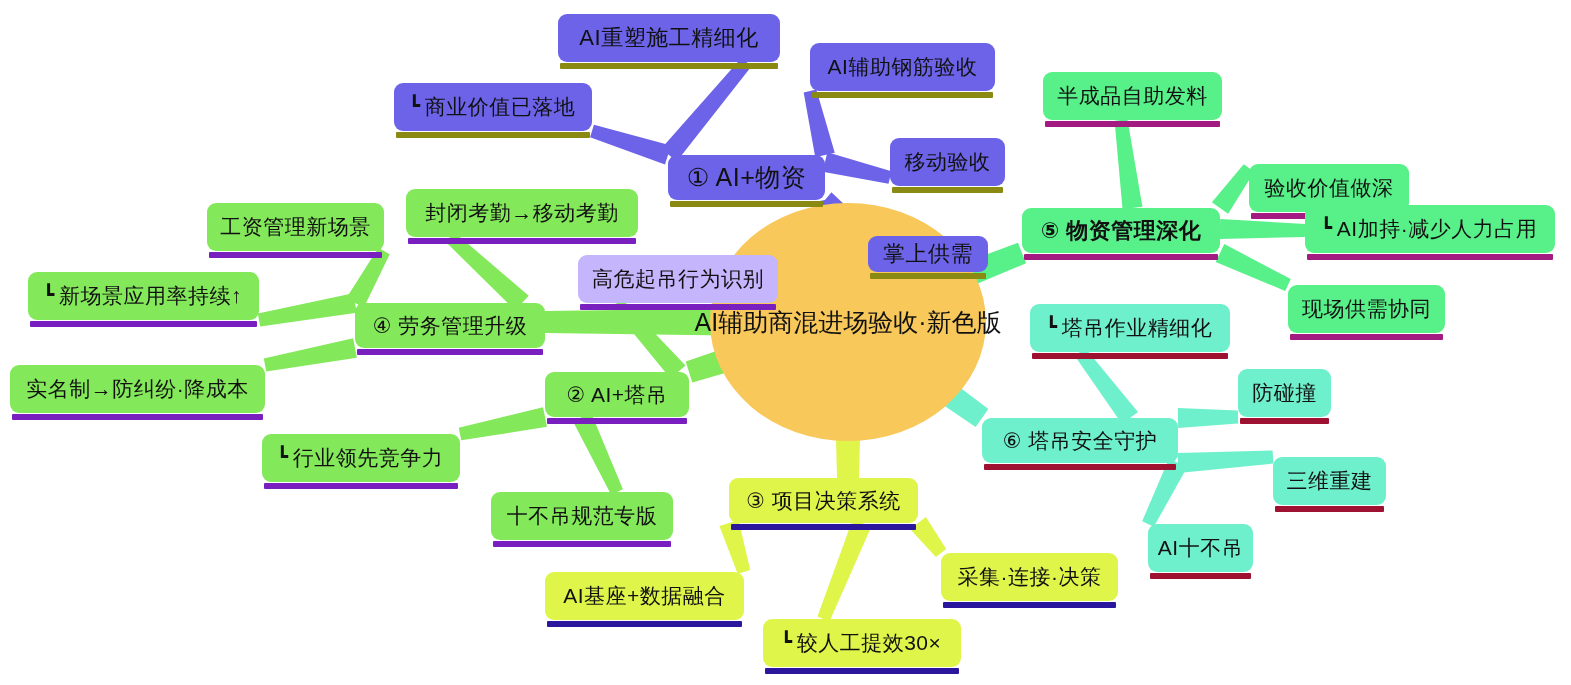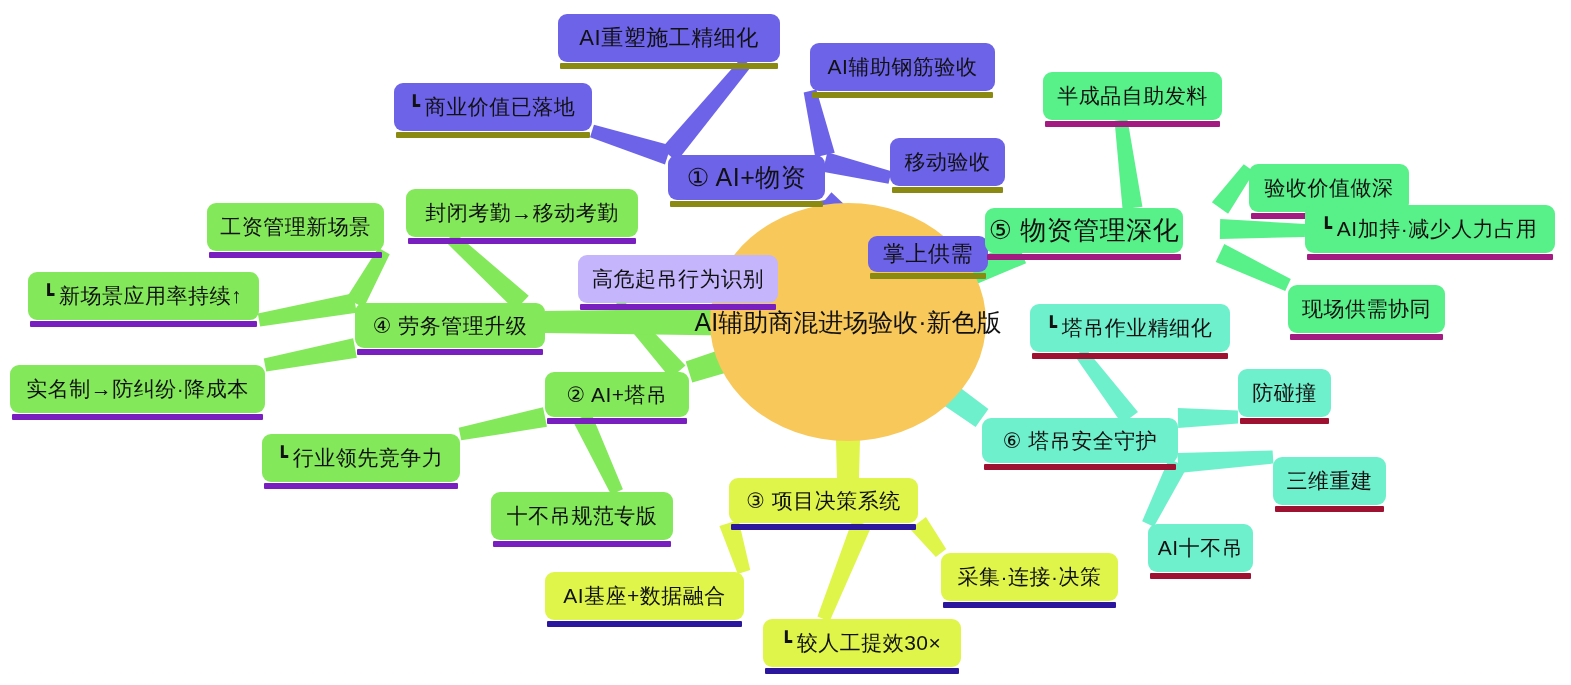--- a/index.html
+++ b/index.html
@@ -186,21 +186,21 @@
       </div>
       <div class="node has-mark" style="left: 28px; top: 272px; width: 231px; height: 48px; background: rgb(131, 232, 90); font-size: 21px;">
         <span class="lmark">┗</span>
         <span class="label">新场景应用率持续↑</span>
         <span class="underline" style="background: rgb(122, 31, 191);"></span>
       </div>
       <div class="node" style="left: 10px; top: 365px; width: 255px; height: 48px; background: rgb(131, 232, 90); font-size: 21px;">
         <span class="label">实名制→防纠纷·降成本</span>
         <span class="underline" style="background: rgb(122, 31, 191);"></span>
       </div>
-      <div class="node" style="left: 985px; top: 208px; width: 198px; height: 45px; background: rgb(87, 240, 137); font-size: 26px;">
+      <div class="node" style="left: 1022px; top: 208px; width: 198px; height: 45px; background: rgb(87, 240, 137); font-size: 22px; font-weight: bold;">
         <span class="label">⑤ 物资管理深化</span>
         <span class="underline" style="background: rgb(163, 27, 128);"></span>
       </div>
       <div class="node" style="left: 1043px; top: 72px; width: 179px; height: 48px; background: rgb(87, 240, 137); font-size: 21px;">
         <span class="label">半成品自助发料</span>
         <span class="underline" style="background: rgb(163, 27, 128);"></span>
       </div>
       <div class="node" style="left: 1249px; top: 120px; width: 160px; height: 48px; background: rgb(87, 240, 137); font-size: 21px; margin-top: 44px;">
         <span class="label">验收价值做深</span>
         <span class="underline" style="background: rgb(163, 27, 128);"></span>

